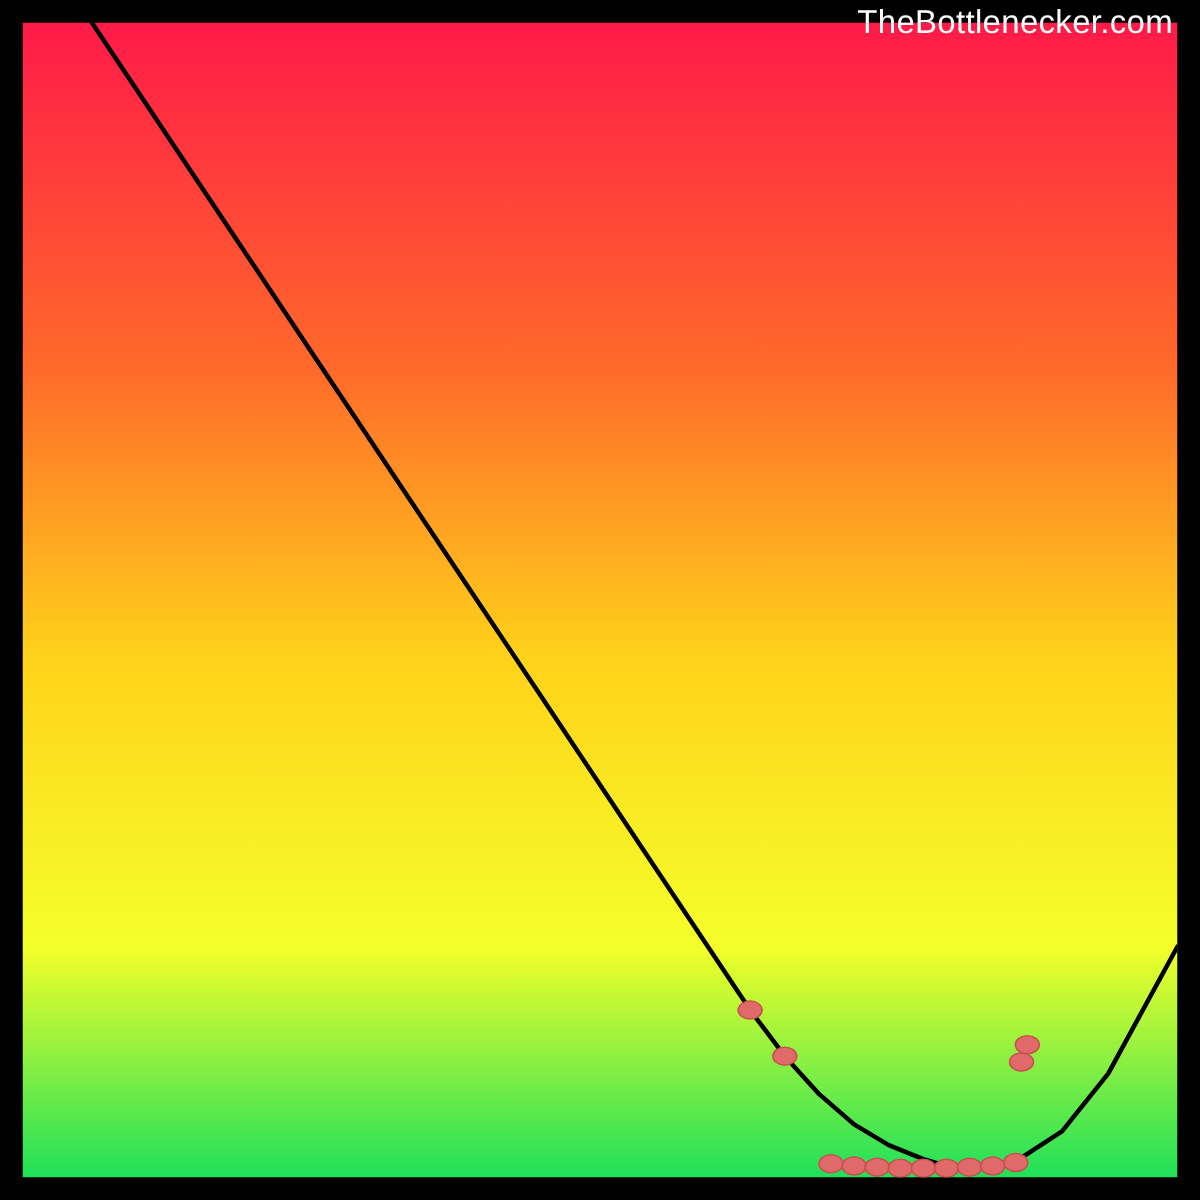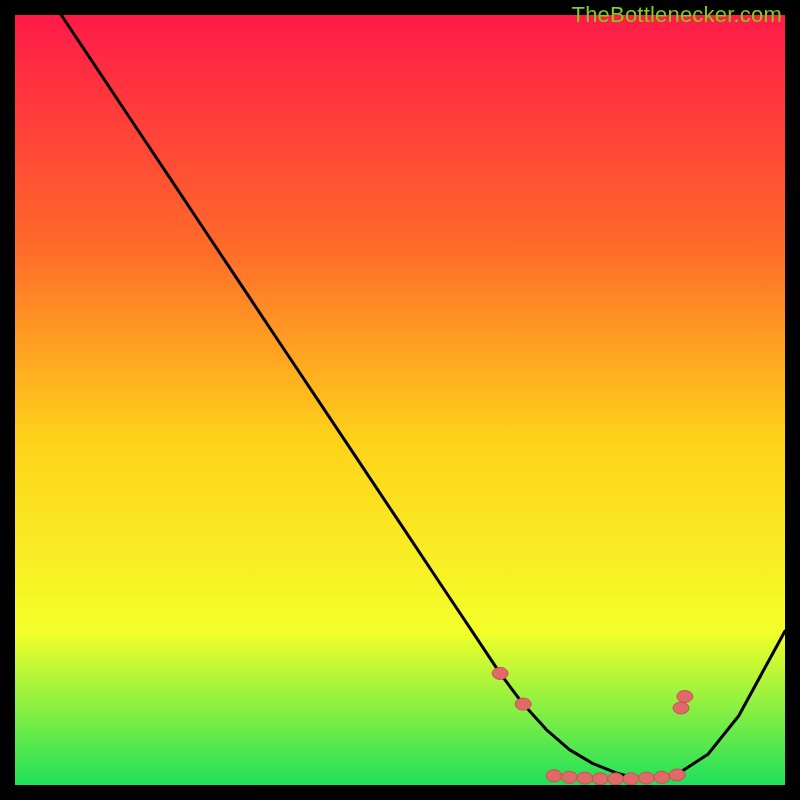--- a/index.html
+++ b/index.html
@@ -23,21 +23,21 @@
     position: absolute;
     left: 0;
     top: 0;
     width: 770px;
     height: 770px;
   }
   .watermark {
     position: absolute;
     top: 2px;
     right: 18px;
-    color: #84cc16;
+    color: #ffffff;
     font-size: 22px;
     font-weight: 500;
     letter-spacing: 0.2px;
     user-select: none;
   }
 </style>
 </head>
 <body>
 
 <div class="frame">

